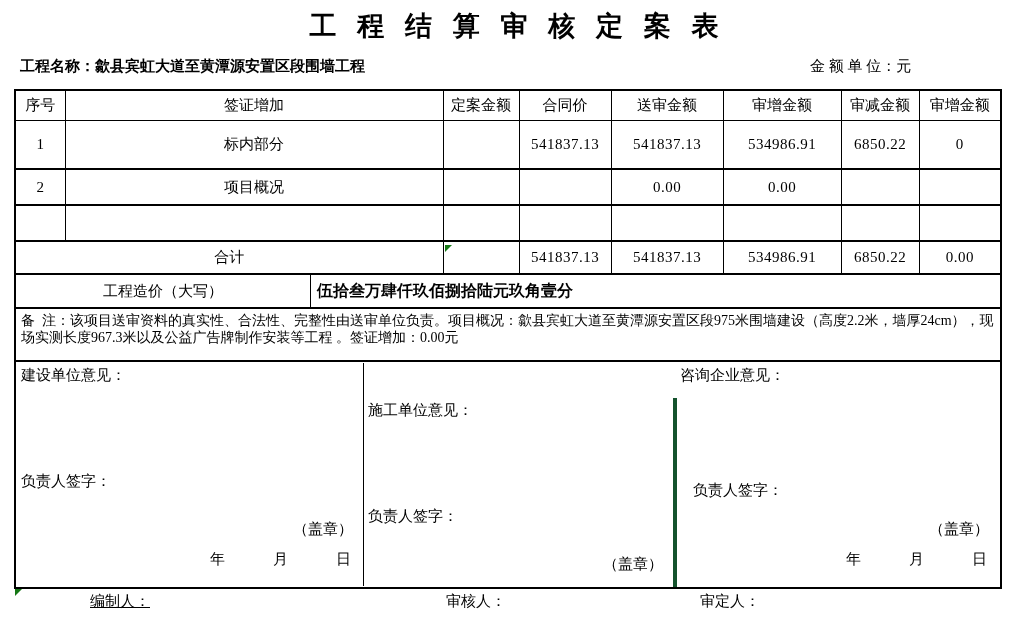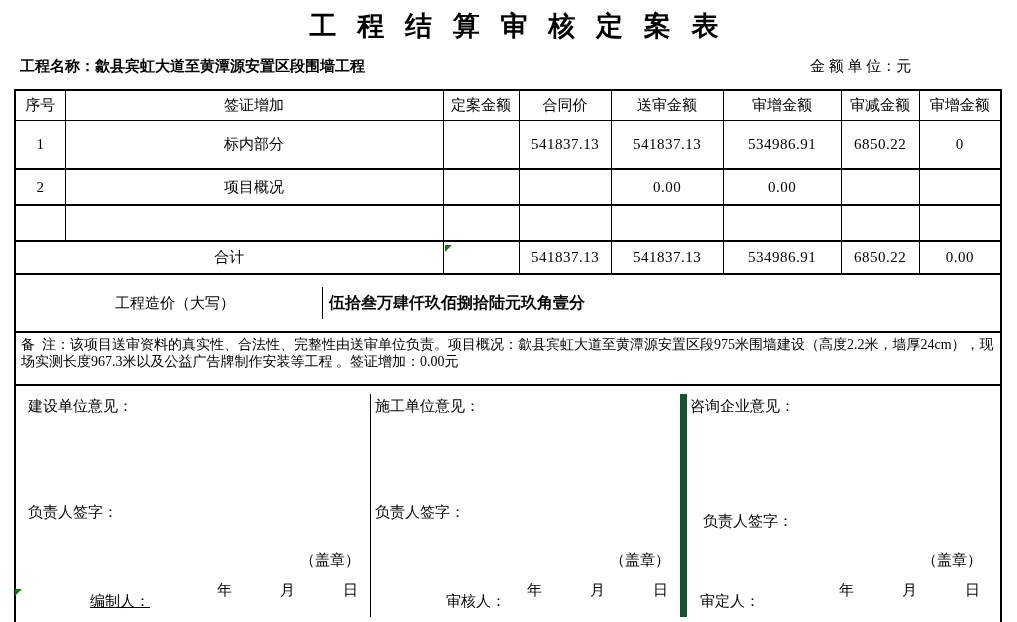--- a/index.html
+++ b/index.html
@@ -35,21 +35,21 @@
   .cj-wrap{display:flex;align-items:stretch;height:100%;}
   .cj-left{width:294px;border-right:1px solid #000;display:flex;align-items:center;justify-content:center;font-size:15px;}
   .cj-right{flex:1;display:flex;align-items:center;padding-left:6px;font-size:16px;font-weight:bold;text-align:left;}
   
   .bz-cell{text-align:left !important;vertical-align:top !important;}
   .bz-text{padding:3px 5px 0 5px;font-size:14px;line-height:17px;text-align:left;white-space:pre-wrap;}
   
   .op-wrap{display:flex;align-items:stretch;height:100%;}
   .op-cell{position:relative;height:100%;}
   .op-c1{width:346px;border-right:1px solid #000;}
-  .op-c2{width:309px;border-right:7px solid #14532d;}
+  .op-c2{width:309px;border-right:4px solid #14532d;margin-top:35px;}
   .op-c3{flex:1;}
   .op-title{position:absolute;top:3px;left:4px;font-size:15px;text-align:left;}
   .op-c3 .op-title{left:3px;}
   .op-sign{position:absolute;top:109px;left:4px;font-size:15px;text-align:left;}
   .op-c3 .op-sign{top:118px;left:16px;}
   .op-seal{position:absolute;top:157px;right:10px;font-size:15px;}
   .op-date{position:absolute;top:187px;right:12px;font-size:15px;display:flex;gap:48px;}
   
   .foot-label{position:absolute;top:592px;font-size:15px;}
   .foot-1{left:90px;text-decoration:underline;} .foot-2{left:410px;margin-left:36px;} .foot-3{left:700px;}
@@ -123,34 +123,34 @@
     <tr class="tot">
       <td colspan="2">合计</td>
       <td></td>
       <td class="num">541837.13</td>
       <td class="num">541837.13</td>
       <td class="num">534986.91</td>
       <td class="num">6850.22</td>
       <td class="num">0.00</td>
     </tr>
     <tr class="cj">
-      <td colspan="8" style="padding:12px;">
+      <td colspan="8" style="padding:0;">
         <div class="cj-wrap">
           <div class="cj-left">工程造价（大写）</div>
           <div class="cj-right">伍拾叁万肆仟玖佰捌拾陆元玖角壹分</div>
         </div>
       </td>
     </tr>
     <tr class="bz">
       <td colspan="8" class="bz-cell">
         <div class="bz-text">备  注：该项目送审资料的真实性、合法性、完整性由送审单位负责。项目概况：歙县宾虹大道至黄潭源安置区段975米围墙建设（高度2.2米，墙厚24cm），现场实测长度967.3米以及公益广告牌制作安装等工程 。签证增加：0.00元</div>
       </td>
     </tr>
     <tr class="ops">
-      <td colspan="8" style="padding:8px;">
+      <td colspan="8" style="padding:1px;">
         <div class="op-wrap">
           <div class="op-cell op-c1">
             <div class="op-title">建设单位意见：</div>
             <div class="op-sign">负责人签字：</div>
             <div class="op-seal">（盖章）</div>
             <div class="op-date">
               <span>年</span>
               <span>月</span>
               <span>日</span>
             </div>

